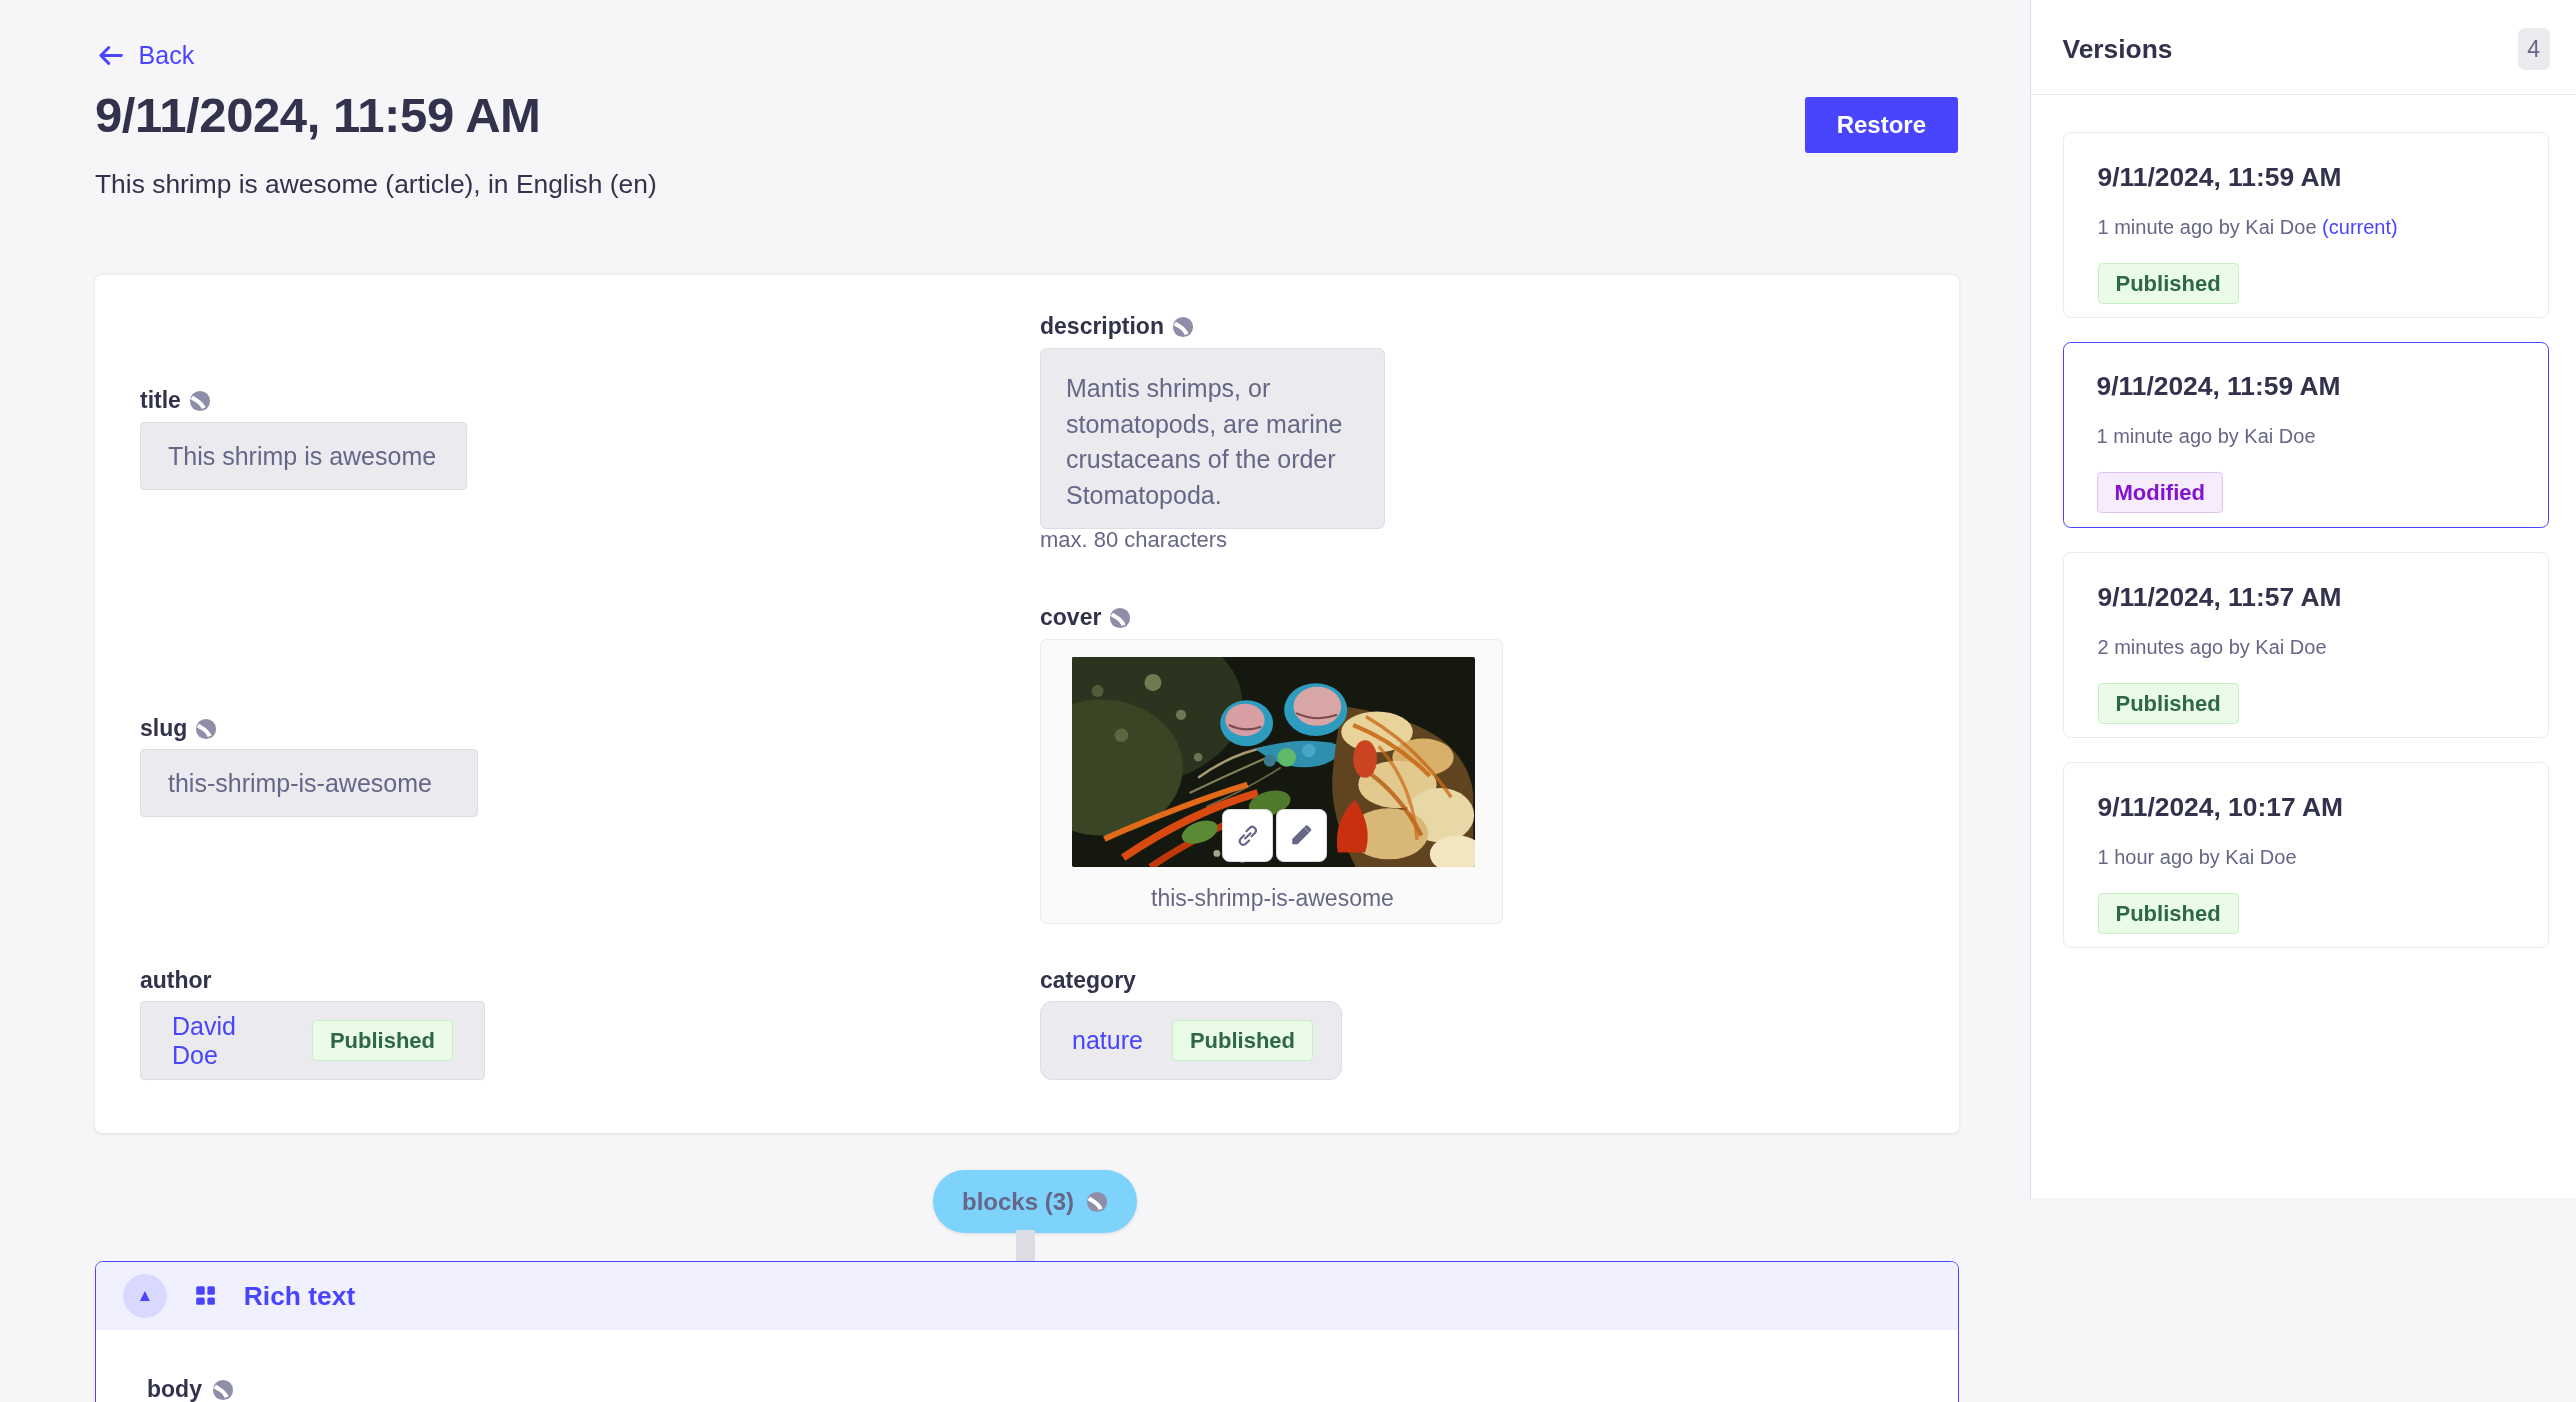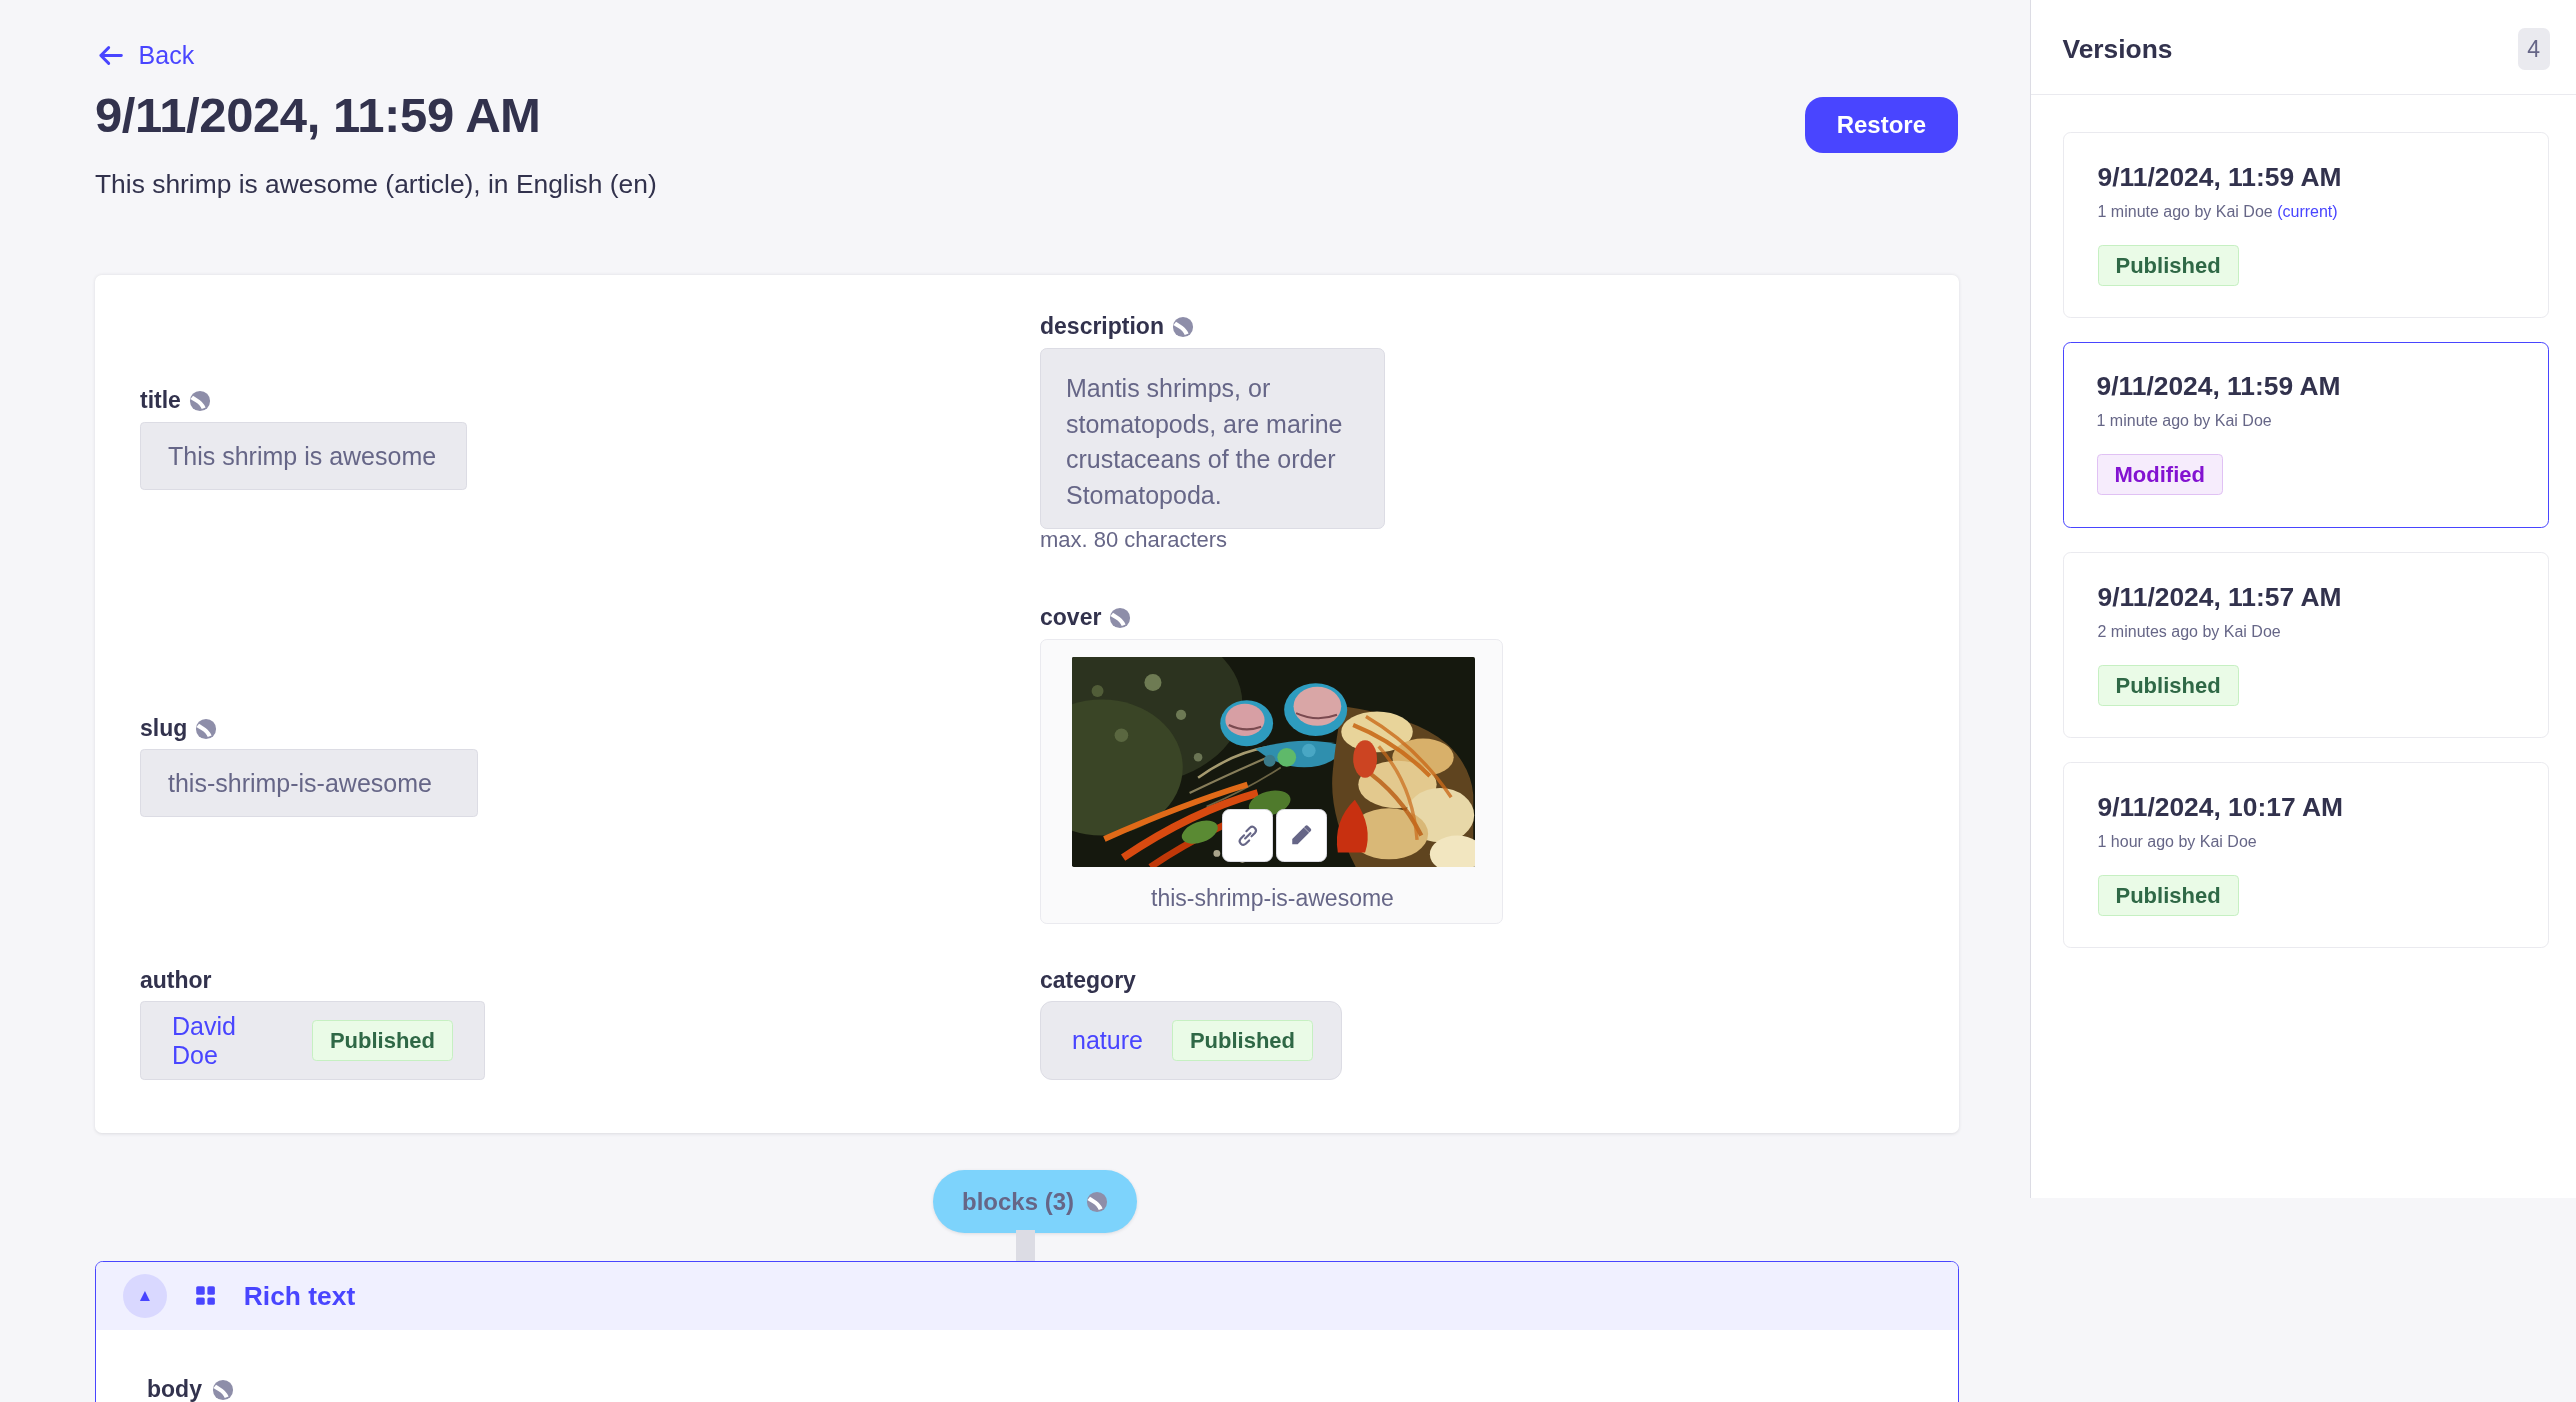--- a/index.html
+++ b/index.html
@@ -25,21 +25,21 @@
   body{font-family:"Liberation Sans",sans-serif;background:var(--page-bg);overflow:hidden;}
   .screen{position:relative;width:2576px;height:1402px;background:var(--page-bg);overflow:hidden;}
 
   
   .back-link{position:absolute;left:96px;top:41px;display:flex;align-items:center;gap:13.6px;
     color:var(--accent);font-size:25px;cursor:pointer;text-decoration:none;}
   .back-link svg{width:29px;height:29px;}
   .page-title{position:absolute;left:95px;top:87px;font-size:49px;font-weight:600;color:var(--text-dark);letter-spacing:-0.4px;}
   .page-subtitle{position:absolute;left:95px;top:169px;font-size:26.4px;color:var(--text-dark);}
   .restore-btn{position:absolute;right:618px;top:97px;height:56px;padding:0 32px;background:var(--accent);
-    color:#fff;font-size:24px;font-weight:600;border:none;border-radius:18px;cursor:pointer;font-family:inherit;}
+    color:#fff;font-size:24px;font-weight:600;border:none;border-radius:3px;cursor:pointer;font-family:inherit;}
 
   
   .form-card{position:absolute;left:95px;top:275px;width:1864px;height:858px;background:var(--card-bg);
     border-radius:6.8px;box-shadow:0 0.9px 3.4px rgba(33,33,52,0.12);}
   .field-label{position:absolute;display:flex;align-items:center;gap:8px;
     font-size:23px;font-weight:700;color:var(--text-dark);}
   .globe{width:22px;height:22px;flex:0 0 auto;}
   .inp{position:absolute;background:var(--input-bg);border:0.9px solid var(--input-border);border-radius:4.3px;
     color:var(--text-muted);font-size:25px;display:flex;align-items:center;padding:0 27px;overflow:hidden;white-space:nowrap;}
   .txtarea{position:absolute;background:var(--input-bg);border:0.9px solid var(--input-border);border-radius:6.8px;
@@ -91,21 +91,21 @@
   
   .sidebar{position:absolute;left:2030px;top:0;width:546px;height:1198px;background:#fff;border-left:0.9px solid var(--input-border);}
   .sidebar-title{position:absolute;left:31.5px;top:34px;font-size:26.4px;font-weight:600;color:var(--text-dark);}
   .count-badge{position:absolute;right:26.4px;top:28px;min-width:32px;height:42px;line-height:42px;padding:0 9.4px;
     text-align:center;background:var(--input-bg);border-radius:6.8px;color:var(--text-muted);font-size:23px;}
   .sidebar-divider{position:absolute;left:0;top:94px;width:546px;height:0.9px;background:var(--divider);}
   .version-list{position:absolute;left:31.5px;top:132px;width:486px;display:flex;flex-direction:column;gap:24px;}
   .version-card{background:#fff;border:0.9px solid var(--divider);border-radius:7.7px;padding:29px 34px;height:186px;cursor:pointer;}
   .version-card.selected{border:1.7px solid var(--accent);padding:28px 33px;}
   .v-date{font-size:26.4px;font-weight:600;color:var(--text-dark);}
-  .v-meta{margin-top:10px;font-size:16px;color:var(--text-muted);}
+  .v-meta{margin-top:23px;font-size:20px;color:var(--text-muted);}
   .v-current{color:var(--accent);}
   .v-badge-row{margin-top:24px;}
 </style>
 </head>
 <body>
 
 <svg width="0" height="0" style="position:absolute">
   <defs>
     <g id="ic-globe">
       <circle cx="12" cy="12" r="11" fill="#8e8ea9"></circle>

